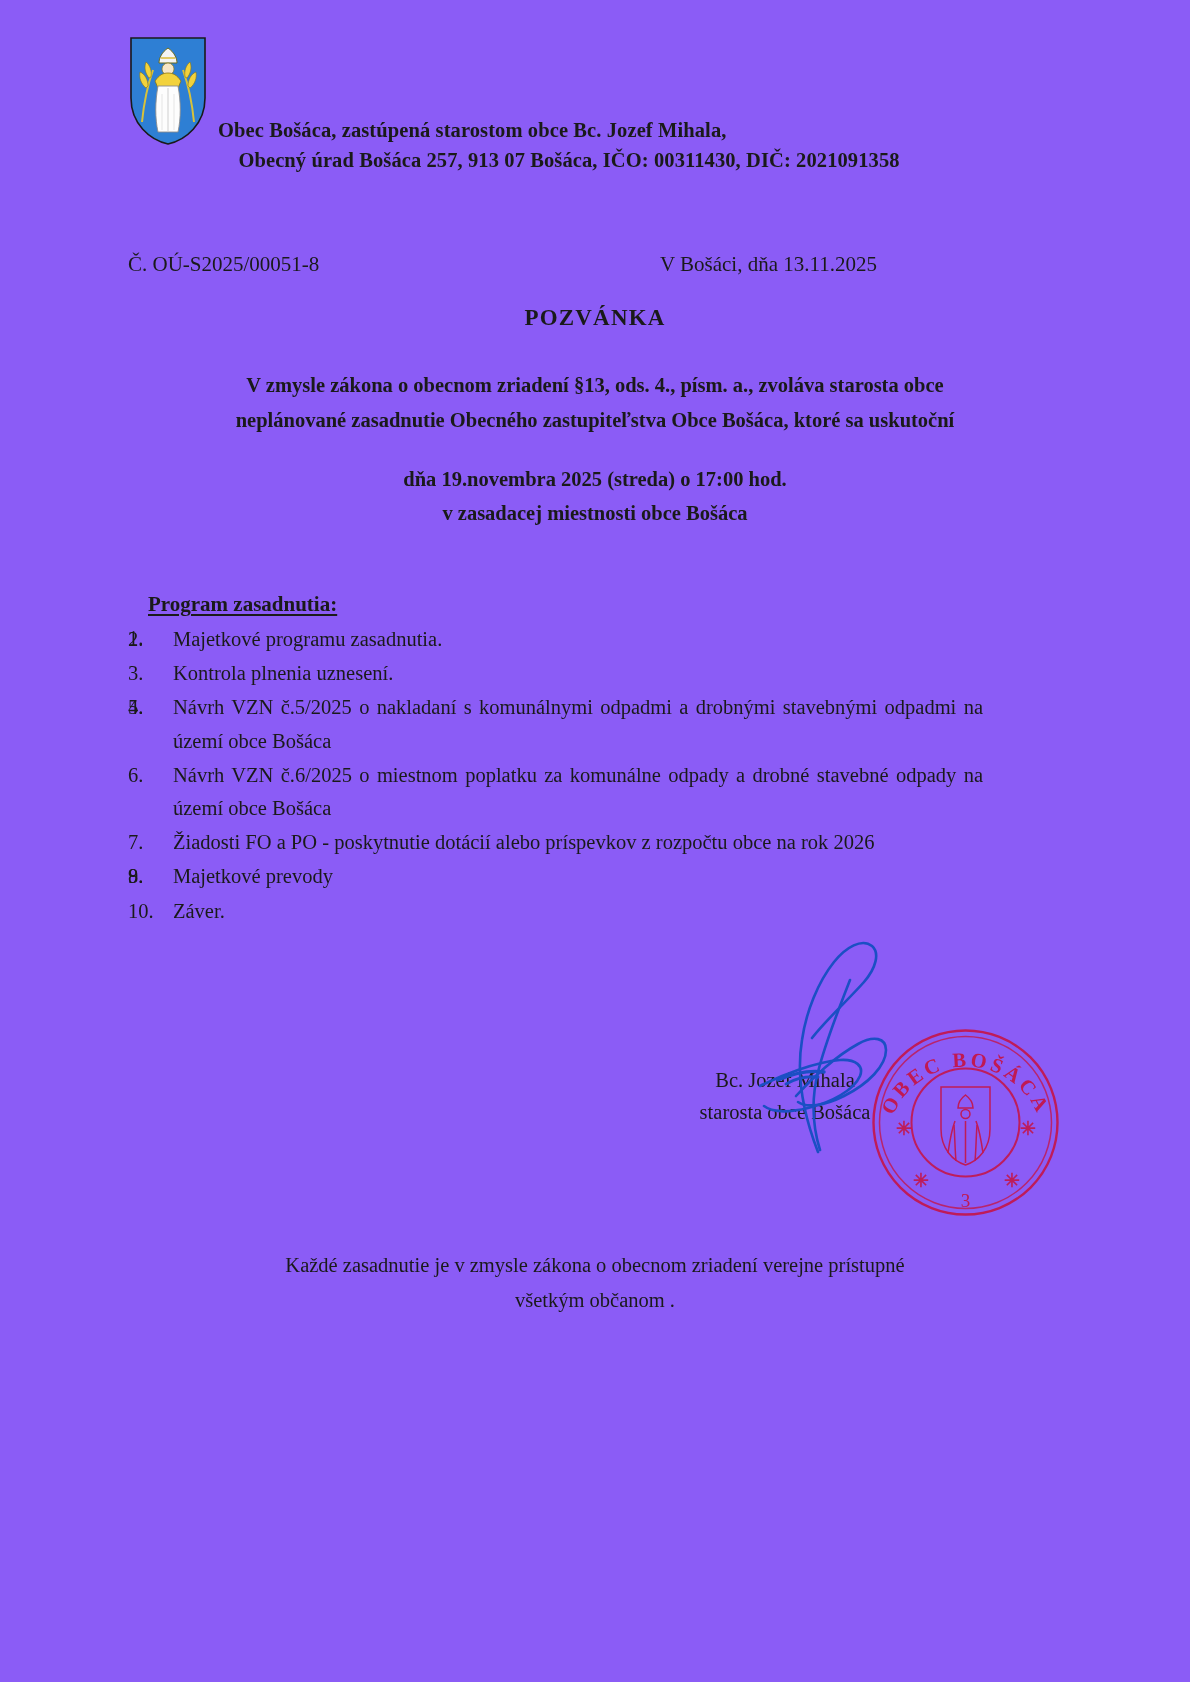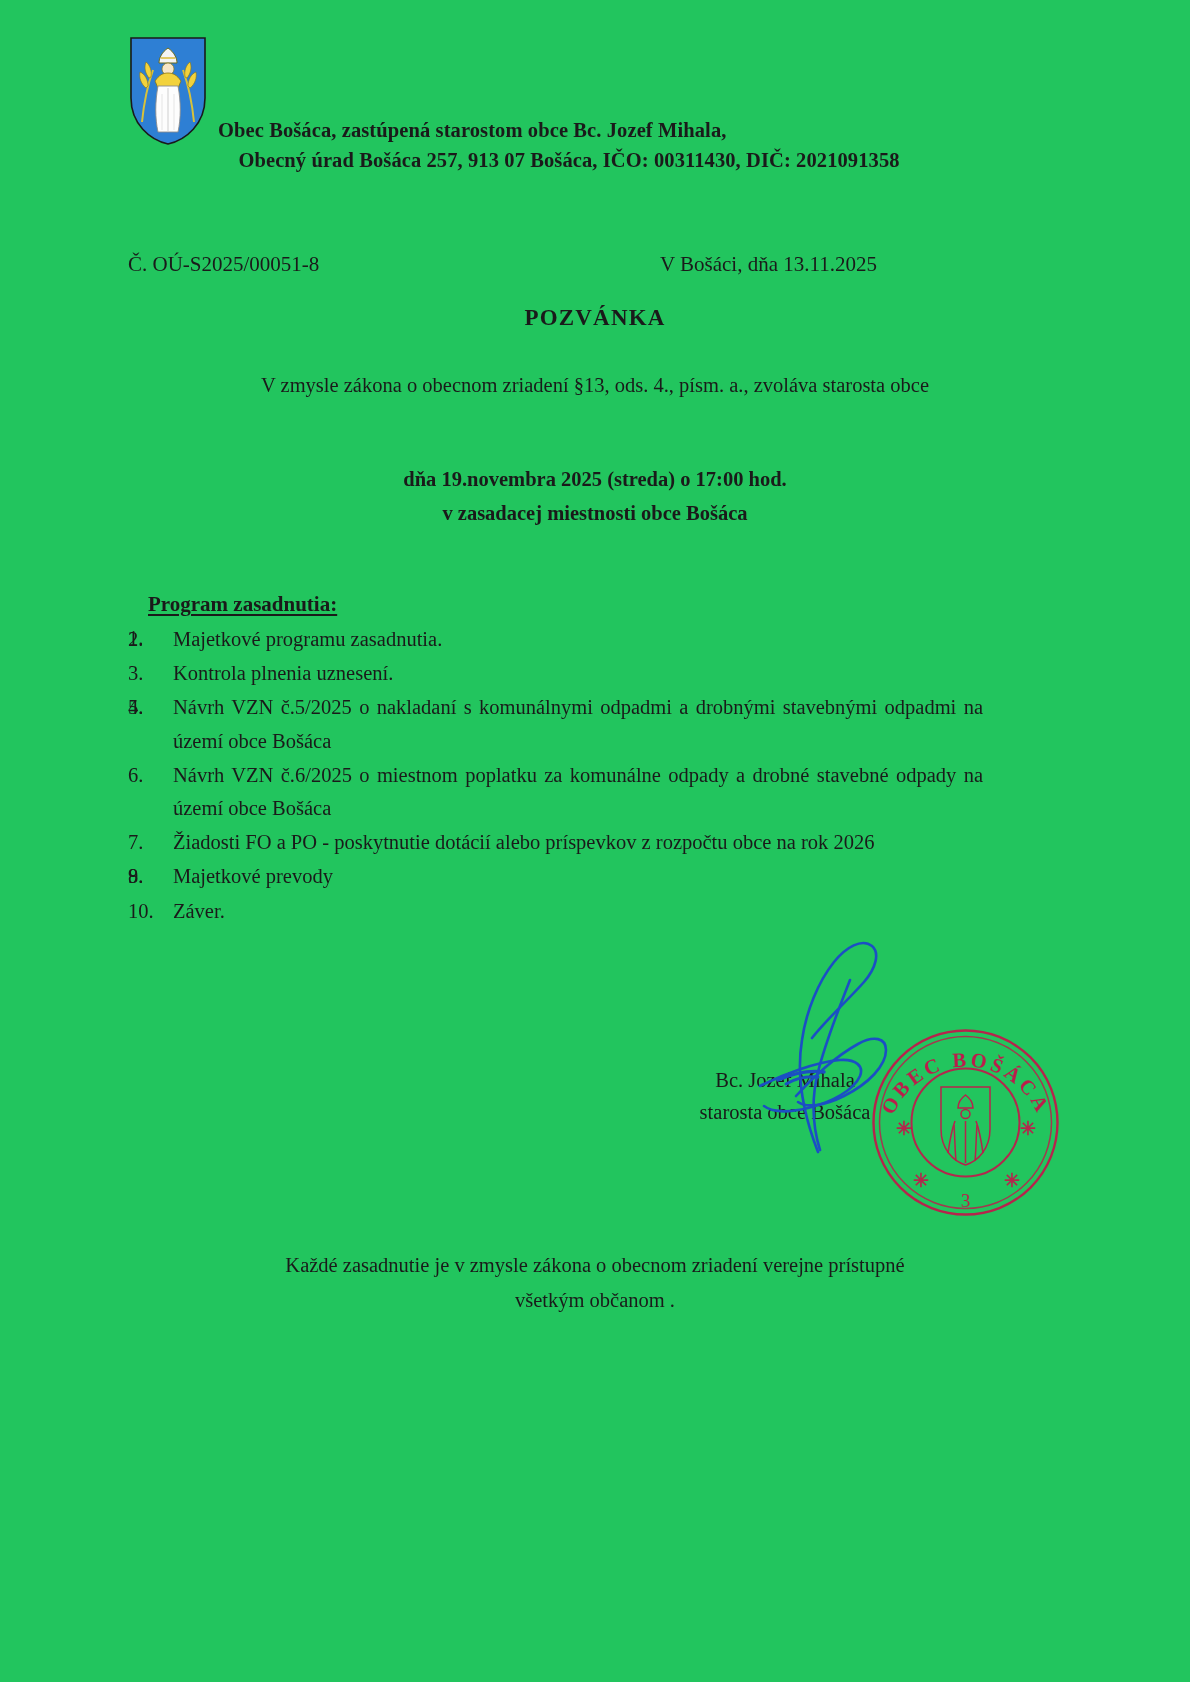--- a/index.html
+++ b/index.html
@@ -12,21 +12,21 @@
     height: 1682px;
     position: relative;
     font-family: "Liberation Serif", "DejaVu Serif", serif;
     color: #1a1a1a;
     overflow: hidden;
   }
 
   .page {
     position: absolute;
     inset: 0;
-    background: #22c55e;
+    background: #8b5cf6;
   }
 
   
   .header {
     position: absolute;
     top: 28px;
     left: 0;
     width: 1190px;
     height: 145px;
   }
@@ -86,20 +86,21 @@
 
   
   .intro {
     position: absolute;
     top: 368px;
     left: 160px;
     width: 870px;
     text-align: center;
     font-size: 20.5px;
     line-height: 1.72;
+    font-weight: bold;
   }
 
   
   .meeting {
     position: absolute;
     top: 462px;
     left: 160px;
     width: 870px;
     text-align: center;
     font-size: 20.5px;
@@ -227,20 +228,21 @@
 
   <div class="refline">
     <div class="ref-no">Č. OÚ-S2025/00051-8</div>
     <div class="ref-place">V Bošáci, dňa  13.11.2025</div>
   </div>
 
   <div class="doc-title">POZVÁNKA</div>
 
   <div class="intro">
     <div>V zmysle zákona o obecnom zriadení §13, ods. 4., písm. a., zvoláva starosta obce</div>
+    <div>neplánované zasadnutie Obecného zastupiteľstva Obce Bošáca, ktoré sa uskutoční</div>
   </div>
 
   <div class="meeting">
     <div>dňa 19.novembra 2025 (streda) o 17:00 hod.</div>
     <div>v zasadacej miestnosti obce Bošáca</div>
   </div>
 
   <div class="program-heading">Program zasadnutia:</div>
 
   <ol class="program-list">

